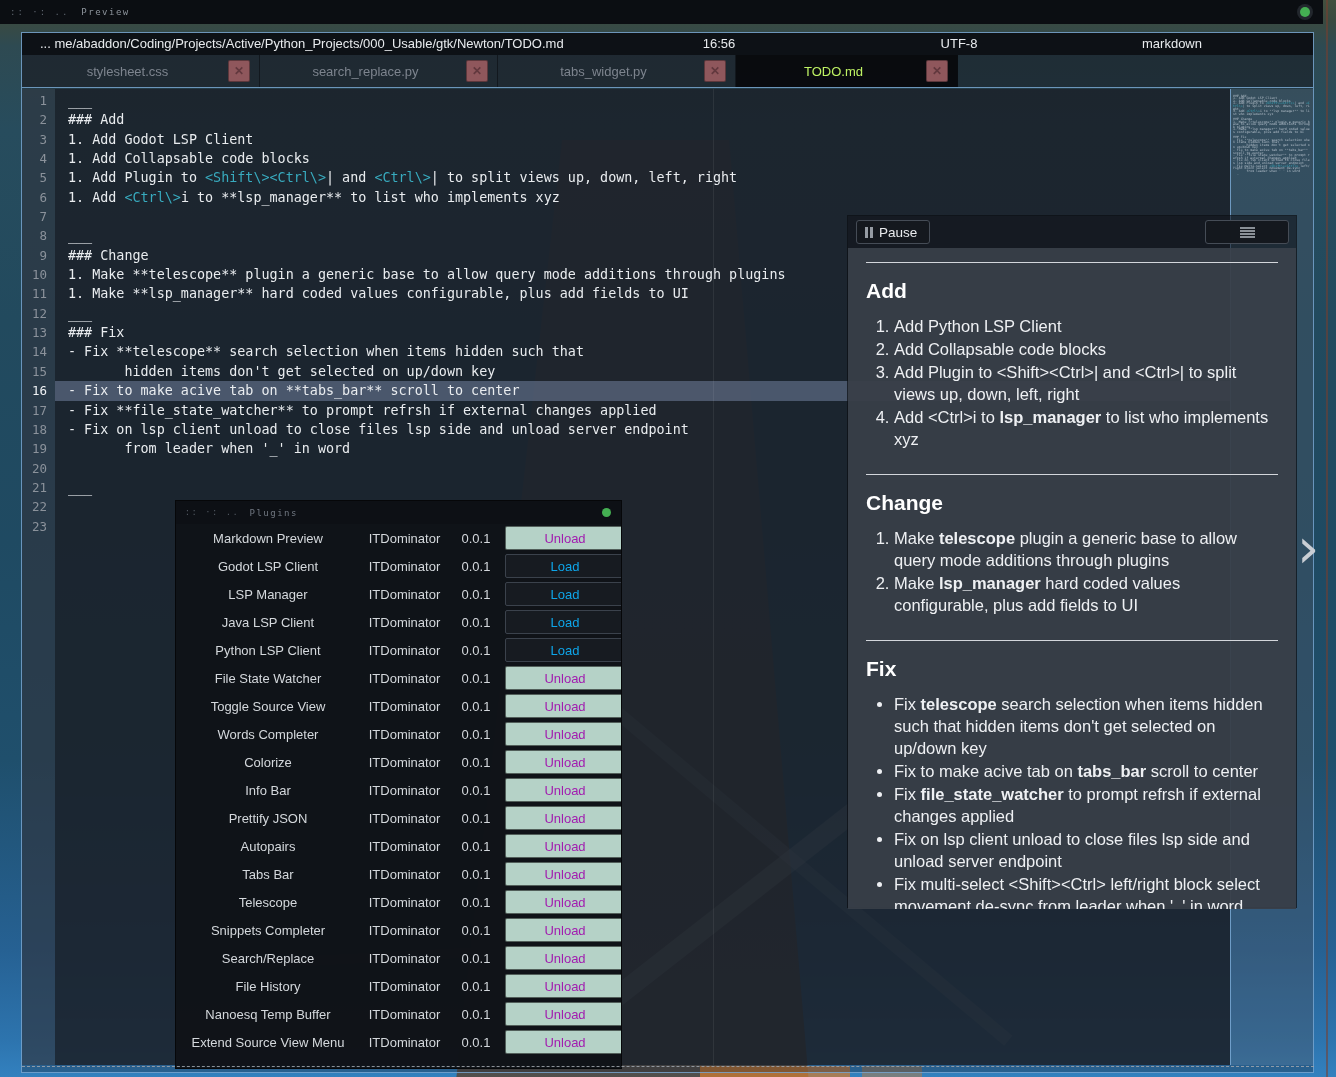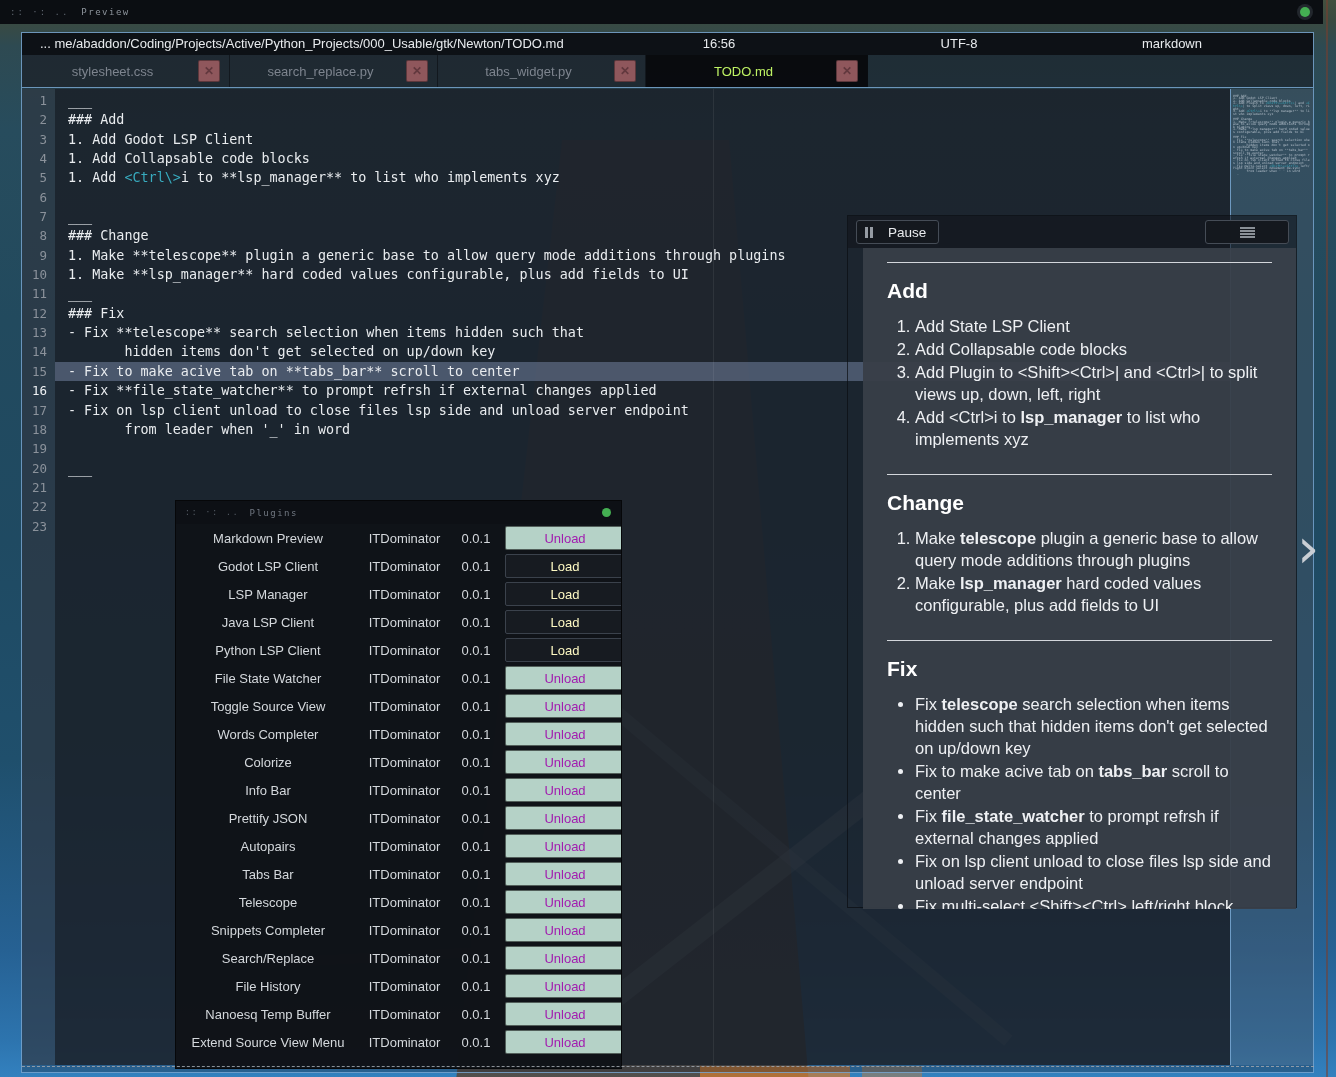--- a/index.html
+++ b/index.html
@@ -42,21 +42,21 @@
     background:rgba(12,15,19,.94);color:#e8ebee;font-size:13px;}
   #pathbar .pseg{position:absolute;top:3px;white-space:nowrap;}
   #path-text{left:18px;}
   #path-time{left:697px;transform:translateX(-50%);}
   #path-enc{left:913px;transform:translateX(-50%);padding-left:48px;}
   #path-lang{left:1142px;transform:translateX(-50%);margin-left:8px;}
 
   
   #tabbar{position:absolute;left:0;top:22px;width:100%;height:32px;
     background:rgba(24,29,36,.45);display:flex;}
-  .tab{position:relative;width:208px;height:100%;box-sizing:border-box;
+  .tab{position:relative;width:238px;height:100%;box-sizing:border-box;
     border-right:1px solid rgba(10,13,17,.6);display:flex;align-items:center;
     justify-content:center;background:rgba(31,37,45,.5);}
   .tab .tlabel{color:#7d848e;font-size:13px;padding-right:26px;}
   .tab.active{width:222px;background:rgba(8,10,13,.95);}
   .tab.active .tlabel{color:#bef264;}
   .tab-close{position:absolute;right:9px;top:5px;width:22px;height:22px;
     background:var(--closebg);border:1px solid rgba(0,0,0,.35);border-radius:2px;
     box-sizing:border-box;color:var(--closex);font-size:12px;font-weight:bold;
     display:flex;align-items:center;justify-content:center;cursor:pointer;}
 
@@ -94,39 +94,39 @@
     display:flex;align-items:center;font-family:"DejaVu Sans Mono",monospace;}
   #plugins .glyphs{color:#565d66;font-size:8px;letter-spacing:2px;margin-left:9px;}
   #plugins .pname{color:#707781;font-size:9px;letter-spacing:1.5px;margin-left:10px;}
   #plugins .status-dot{right:10px;top:7px;width:9px;height:9px;}
   .prow{height:28px;display:grid;grid-template-columns:180px 85px 50px 120px;
     column-gap:4px;align-items:center;text-align:center;
     font-size:13px;color:#d4d8dc;padding-left:2px;}
   .pbtn{height:24px;width:100%;border-radius:2px;font-size:13px;
     font-family:"Liberation Sans",sans-serif;cursor:pointer;box-sizing:border-box;}
   .pbtn.unload{background:var(--unloadbg);color:#a21caf;border:1px solid rgba(0,0,0,.55);}
-  .pbtn.load{background:var(--loadbg);color:#fef9c3;border:1px solid #3b424c;}
+  .pbtn.load{background:var(--loadbg);color:#0ea5e9;border:1px solid #3b424c;}
 
   
   #preview{position:absolute;left:847px;top:215px;width:450px;height:693px;z-index:10;
     border:1px solid rgba(10,13,17,.7);box-sizing:border-box;}
   #pv-toolbar{position:relative;height:32px;background:rgba(16,20,26,.6);}
   #pause-btn{position:absolute;left:8px;top:4px;height:24px;padding:0 12px 0 8px;
     background:#14181e;border:1px solid #454c56;border-radius:3px;color:#e9ebee;
-    font-size:13.5px;display:flex;align-items:center;gap:15px;cursor:pointer;
+    font-size:13.5px;display:flex;align-items:center;gap:6px;cursor:pointer;
     font-family:"Liberation Sans",sans-serif;}
   .pause-ico{display:inline-flex;gap:2px;}
   .pause-ico i{display:block;width:3px;height:11px;background:#969ca4;}
   #menu-btn{position:absolute;right:7px;top:4px;width:84px;height:24px;
     background:#14181e;border:1px solid #454c56;border-radius:3px;cursor:pointer;
     display:flex;align-items:center;justify-content:center;}
   .hamburger{width:15px;height:11px;
     background:repeating-linear-gradient(180deg,#8a9097 0 1.5px,transparent 1.5px 3px);}
-  #pv-content{height:661px;background:rgba(56,62,72,.95);padding:2px 24px 0;
-    box-sizing:border-box;color:#eef0f3;font-size:16.5px;overflow:hidden;margin-left:15px;}
+  #pv-content{height:661px;background:rgba(56,62,72,.95);padding:2px 18px 0;
+    box-sizing:border-box;color:#eef0f3;font-size:16.5px;overflow:hidden;}
   #pv-content hr{border:none;border-top:1px solid rgba(228,231,235,.9);margin:12px 0;}
   #pv-content h3{font-size:21px;margin:16px 0 6px;color:#ffffff;}
   #pv-content ol,#pv-content ul{margin:12px 0 24px;padding-left:28px;}
   #pv-content li{line-height:22px;margin:1px 0;}
 
   
   #chevron{position:absolute;left:1297px;top:528px;z-index:40;color:#c9ced4;
     font-size:56px;line-height:40px;font-family:"DejaVu Sans",sans-serif;cursor:pointer;}
 </style>
 </head>
@@ -203,20 +203,21 @@
           <div class="gnum">21</div>
           <div class="gnum">22</div>
           <div class="gnum">23</div>
         </div>
       <div id="code">
         <div class="marginguide"></div>
       <div class="cline"><span>___</span></div>
           <div class="cline"><span>### Add</span></div>
           <div class="cline"><span>1. Add Godot LSP Client</span></div>
           <div class="cline"><span>1. Add Collapsable code blocks</span></div>
+          <div class="cline"><span>1. Add Plugin to </span><span class="cy">&lt;Shift\&gt;&lt;Ctrl\&gt;</span><span>| and </span><span class="cy">&lt;Ctrl\&gt;</span><span>| to split views up, down, left, right</span></div>
           <div class="cline"><span>1. Add </span><span class="cy">&lt;Ctrl\&gt;</span><span>i to **lsp_manager** to list who implements xyz</span></div>
           <div class="cline"></div>
           <div class="cline"><span>___</span></div>
           <div class="cline"><span>### Change</span></div>
           <div class="cline"><span>1. Make **telescope** plugin a generic base to allow query mode additions through plugins</span></div>
           <div class="cline"><span>1. Make **lsp_manager** hard coded values configurable, plus add fields to UI</span></div>
           <div class="cline"><span>___</span></div>
           <div class="cline"><span>### Fix</span></div>
           <div class="cline"><span>- Fix **telescope** search selection when items hidden such that</span></div>
           <div class="cline"><span>       hidden items don't get selected on up/down key</span></div>
@@ -266,21 +267,21 @@
         <span>Pause</span>
       </button>
       <button id="menu-btn">
         <span class="hamburger"></span>
       </button>
     </div>
     <div id="pv-content">
         <hr>
         <h3>Add</h3>
         <ol>
-          <li><span>Add State LSP Client</span></li>
+          <li><span>Add Python LSP Client</span></li>
           <li><span>Add Collapsable code blocks</span></li>
           <li><span>Add Plugin to &lt;Shift&gt;&lt;Ctrl&gt;| and &lt;Ctrl&gt;| to split views up, down, left, right</span></li>
           <li><span>Add &lt;Ctrl&gt;i to </span><strong>lsp_manager</strong><span> to list who implements xyz</span></li>
         </ol>
         <hr>
         <h3>Change</h3>
         <ol>
           <li><span>Make </span><strong>telescope</strong><span> plugin a generic base to allow query mode additions through plugins</span></li>
           <li><span>Make </span><strong>lsp_manager</strong><span> hard coded values configurable, plus add fields to UI</span></li>
         </ol>

